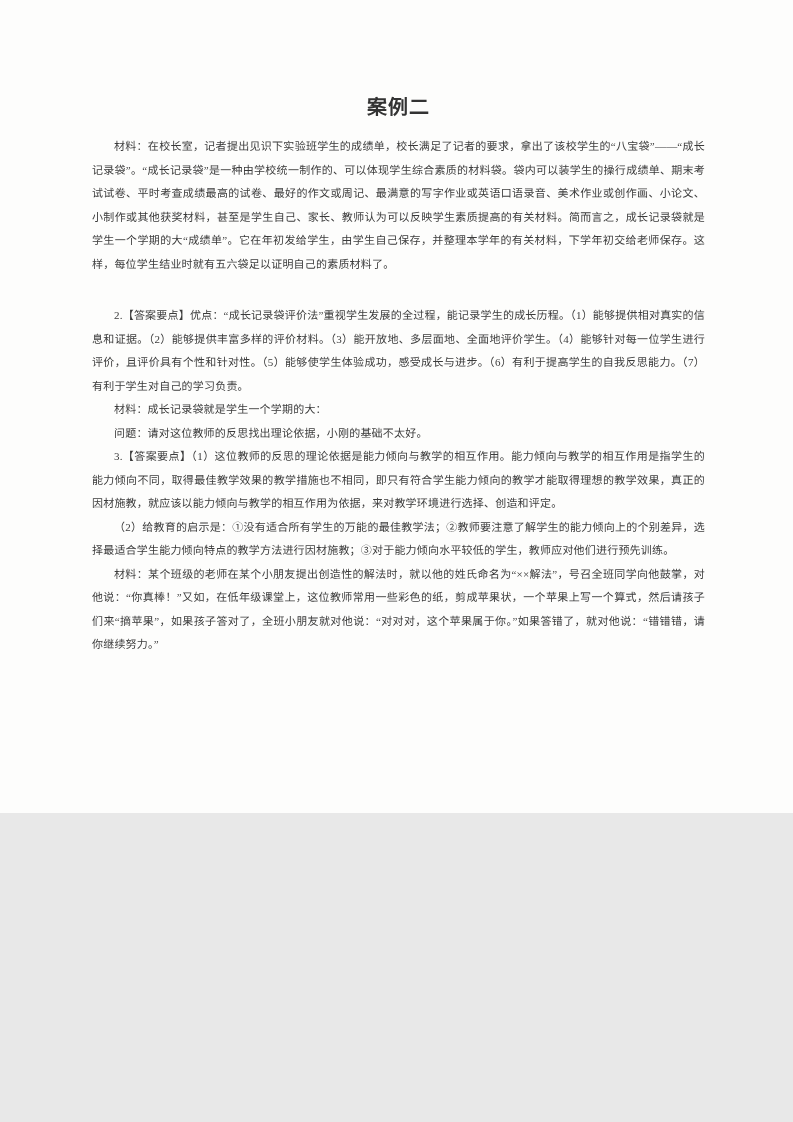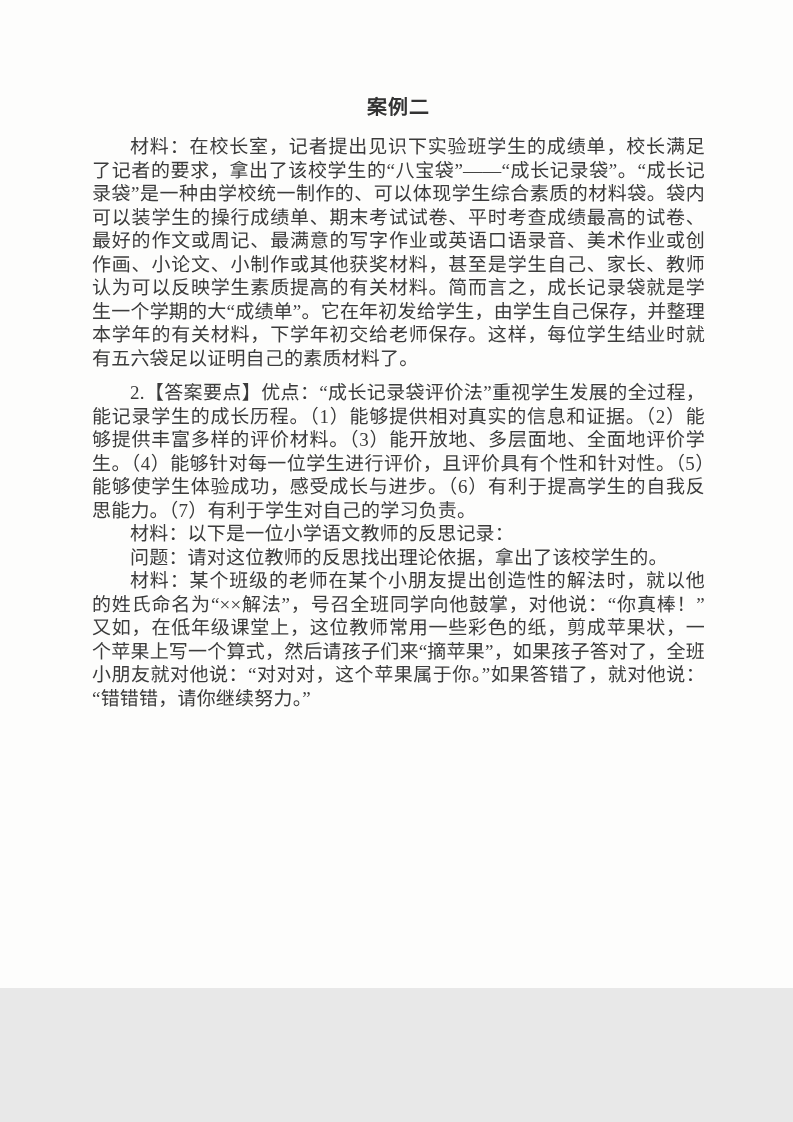--- a/index.html
+++ b/index.html
@@ -3,21 +3,21 @@
 <meta charset="utf-8">
 <style>
   html, body {
     margin: 0;
     padding: 0;
     background: #e8e8e8;
   }
   .page {
     position: relative;
     width: 793px;
-    height: 988px;
+    height: 813px;
     margin: 0 auto;
     background: #fdfdfc;
     box-sizing: border-box;
     padding: 95px 88px 0 92px;
     font-family: "Liberation Serif", "DejaVu Serif", serif;
     color: #3b3b3b;
     overflow: hidden;
   }
   .case-title {
     margin: 29px 0 16px 0;
@@ -26,45 +26,47 @@
     font-weight: bold;
     text-align: center;
     letter-spacing: 1px;
     color: #333333;
   }
   .case-section:first-child .case-title {
     margin-top: 0;
   }
   .para {
     margin: 0;
-    font-size: 19px;
+    font-size: 11px;
     line-height: 23.5px;
     text-align: justify;
     text-justify: inter-character;
     text-indent: 2em;
     letter-spacing: 0.2px;
     word-break: break-all;
   }
   .gap-before {
-    margin-top: 11px;
+    margin-top: 28px;
   }
 </style>
 </head>
 <body>
 
 <div class="page">
 
   <section class="case-section">
     <h2 class="case-title">案例二</h2>
     <p class="para">材料：在校长室，记者提出见识下实验班学生的成绩单，校长满足了记者的要求，拿出了该校学生的“八宝袋”——“成长记录袋”。“成长记录袋”是一种由学校统一制作的、可以体现学生综合素质的材料袋。袋内可以装学生的操行成绩单、期末考试试卷、平时考查成绩最高的试卷、最好的作文或周记、最满意的写字作业或英语口语录音、美术作业或创作画、小论文、小制作或其他获奖材料，甚至是学生自己、家长、教师认为可以反映学生素质提高的有关材料。简而言之，成长记录袋就是学生一个学期的大“成绩单”。它在年初发给学生，由学生自己保存，并整理本学年的有关材料，下学年初交给老师保存。这样，每位学生结业时就有五六袋足以证明自己的素质材料了。</p>
     <p class="para gap-before">2.【答案要点】优点：“成长记录袋评价法”重视学生发展的全过程，能记录学生的成长历程。（1）能够提供相对真实的信息和证据。（2）能够提供丰富多样的评价材料。（3）能开放地、多层面地、全面地评价学生。（4）能够针对每一位学生进行评价，且评价具有个性和针对性。（5）能够使学生体验成功，感受成长与进步。（6）有利于提高学生的自我反思能力。（7）有利于学生对自己的学习负责。</p>
   </section>
 
   <section class="case-section">
-    <p class="para">材料：以下是一位小学语文教师的反思记录：</p>
-    <p class="para">问题：请对这位教师的反思找出理论依据，拿出了该校学生的。</p>
+    <p class="para">材料：成长记录袋就是学生一个学期的大：</p>
+    <p class="para">问题：请对这位教师的反思找出理论依据，小刚的基础不太好。</p>
+    <p class="para">3.【答案要点】（1）这位教师的反思的理论依据是能力倾向与教学的相互作用。能力倾向与教学的相互作用是指学生的能力倾向不同，取得最佳教学效果的教学措施也不相同，即只有符合学生能力倾向的教学才能取得理想的教学效果，真正的因材施教，就应该以能力倾向与教学的相互作用为依据，来对教学环境进行选择、创造和评定。</p>
+    <p class="para">（2）给教育的启示是：①没有适合所有学生的万能的最佳教学法；②教师要注意了解学生的能力倾向上的个别差异，选择最适合学生能力倾向特点的教学方法进行因材施教；③对于能力倾向水平较低的学生，教师应对他们进行预先训练。</p>
   </section>
 
   <section class="case-section">
     <p class="para">材料：某个班级的老师在某个小朋友提出创造性的解法时，就以他的姓氏命名为“××解法”，号召全班同学向他鼓掌，对他说：“你真棒！”又如，在低年级课堂上，这位教师常用一些彩色的纸，剪成苹果状，一个苹果上写一个算式，然后请孩子们来“摘苹果”，如果孩子答对了，全班小朋友就对他说：“对对对，这个苹果属于你。”如果答错了，就对他说：“错错错，请你继续努力。”</p>
   </section>
 
 </div>
 
 </body></html>

